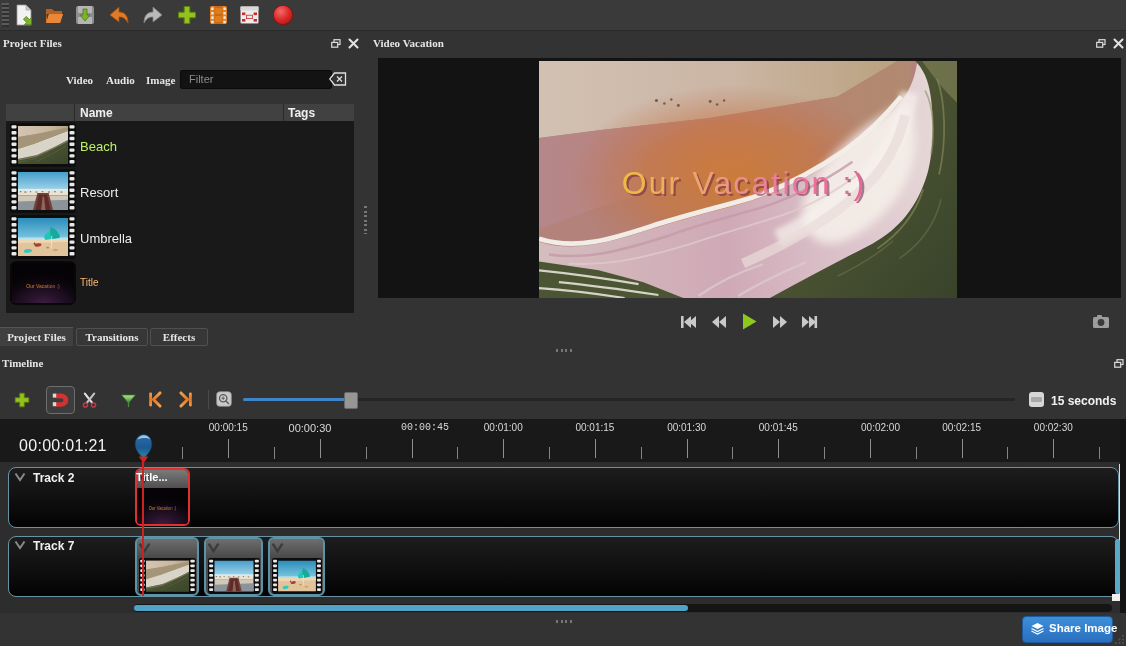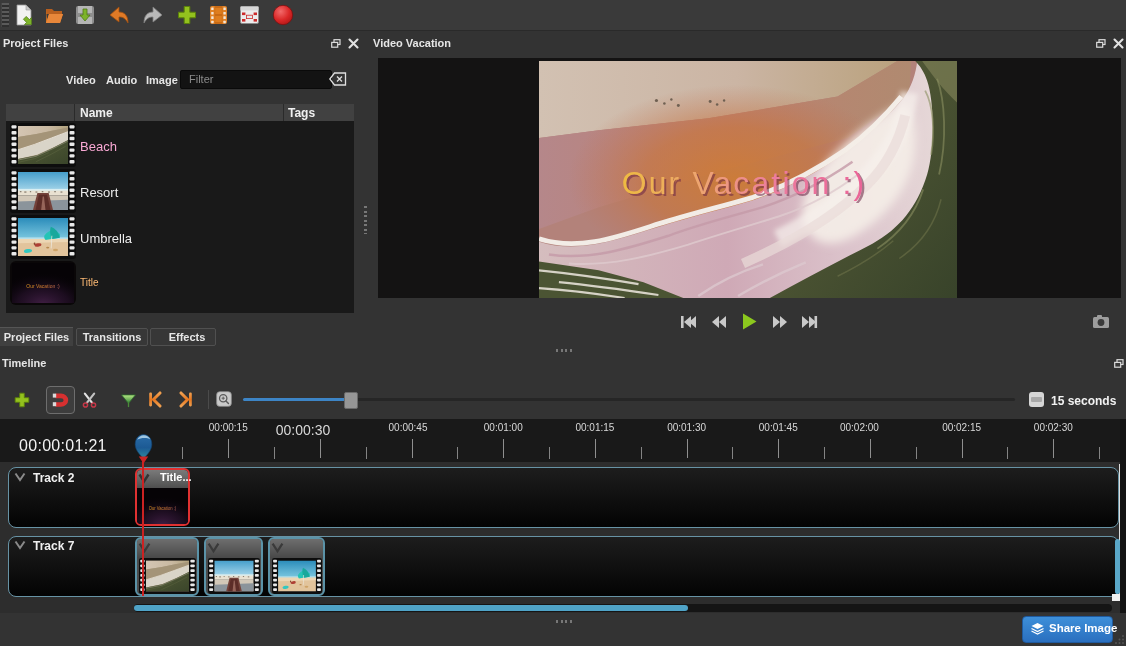--- a/index.html
+++ b/index.html
@@ -1,16 +1,16 @@
 <!DOCTYPE html>
 <html><head><meta charset="utf-8">
 <style>
 html,body{margin:0;padding:0;width:1126px;height:646px;overflow:hidden;background:#333333;font-family:"Liberation Sans",sans-serif;}
 .ab{position:absolute;}
-.t{color:#e6e6e6;font-size:11px;font-weight:bold;}
+.t{color:#e6e6e6;font-size:11px;font-weight:bold;font-family:Liberation Serif, serif;}
 </style></head>
 <body>
 
 <div class="ab" style="left:0;top:0;width:1126px;height:30px;background:#3a3a3a;border-bottom:1px solid #2a2a2a;"></div>
 <div class="ab" style="left:1px;top:3px;width:7px;height:24px;background:repeating-linear-gradient(#5a5a5a 0 2px,#2f2f2f 2px 4px);border-left:1px solid #444;"></div>
 <svg class="ab" style="left:13px;top:4px" width="22" height="22" viewBox="0 0 22 22">
  <path d="M4 1h9l5 5v15H4z" fill="#f2f2f2" stroke="#999" stroke-width="0.8"></path>
  <path d="M13 1l5 5h-5z" fill="#c9c9c9" stroke="#999" stroke-width="0.6"></path>
  <path d="M13 12.5 v4.5 h-3 l5 5 5-5 h-3 v-4.5z" fill="#7db32a" stroke="#4e7a14" stroke-width="0.7" transform="rotate(-45 15 17)"></path>
 </svg>
@@ -199,21 +199,21 @@
 <div class="ab" style="left:6px;top:121px;width:348px;height:192px;background:#191919;"></div>
 
 <svg class="ab" style="left:10px;top:123px" width="66" height="44" viewBox="0 0 66 44">
     <use href="#filmframe"></use>
     <g transform="translate(8,3)">
       <svg width="50" height="38" viewBox="0 0 420 240" preserveAspectRatio="none">
         <use href="#beach"></use>
       </svg>
     </g>
   </svg>
-<div class="ab" style="left:80px;top:139px;color:#f9a8d4;font-size:13px;">Beach</div>
+<div class="ab" style="left:80px;top:139px;color:#bef264;font-size:13px;">Beach</div>
 <svg class="ab" style="left:10px;top:169px" width="66" height="44" viewBox="0 0 66 44">
     <use href="#filmframe"></use>
     <g transform="translate(8,3)">
       <svg width="50" height="38" viewBox="0 0 160 90" preserveAspectRatio="none">
         <use href="#resort"></use>
       </svg>
     </g>
   </svg>
 <div class="ab" style="left:80px;top:185px;color:#ececec;font-size:13px;">Resort</div>
 <svg class="ab" style="left:10px;top:215px" width="66" height="44" viewBox="0 0 66 44">
@@ -230,21 +230,21 @@
     <g transform="translate(2,2)">
       <svg width="62" height="40" viewBox="0 0 160 90" preserveAspectRatio="none">
         <use href="#titlescene"></use>
       </svg>
     </g>
   </svg>
 <div class="ab" style="left:80px;top:277px;color:#fdba74;font-size:10px;">Title</div>
 
 <div class="ab t" style="left:0px;top:327px;width:73px;height:18px;background:#404040;text-align:center;line-height:18px;border-top:1px solid #555;">Project Files</div>
 <div class="ab t" style="left:76px;top:328px;width:70px;height:16px;background:#373737;text-align:center;line-height:16px;border:1px solid #505050;border-radius:2px;">Transitions</div>
-<div class="ab t" style="left:150px;top:328px;width:56px;height:16px;background:#373737;text-align:center;line-height:16px;border:1px solid #505050;border-radius:2px;padding-left:8px;">Effects</div>
+<div class="ab t" style="left:150px;top:328px;width:56px;height:16px;background:#373737;text-align:center;line-height:16px;border:1px solid #505050;border-radius:2px;">Effects</div>
 
 <div class="ab" style="left:364px;top:206px;width:3px;height:28px;background:repeating-linear-gradient(#777 0 2px,#333 2px 4.5px);"></div>
 
 <div class="ab t" style="left:373px;top:37px;">Video Vacation</div>
 <svg class="ab" style="left:1096px;top:39px" width="10" height="9" viewBox="0 0 10 9">
  <rect x="3" y="0.7" width="6" height="4.8" fill="none" stroke="#dcdcdc" stroke-width="1.2"></rect>
  <rect x="0.7" y="3.4" width="6" height="4.8" fill="#3a3a3a" stroke="#dcdcdc" stroke-width="1.2"></rect>
 </svg>
 <svg class="ab" style="left:1113px;top:38px" width="11" height="11" viewBox="0 0 11 11">
  <path d="M1.5 1.5 L9.5 9.5 M9.5 1.5 L1.5 9.5" stroke="#e2e2e2" stroke-width="2.1" stroke-linecap="round"></path>
@@ -413,33 +413,33 @@
 <div class="ab" style="left:344px;top:392px;width:12px;height:15px;background:#969696;border:1px solid #6a6a6a;border-radius:2px;"></div>
 <div class="ab" style="left:1029px;top:392px;width:15px;height:15px;background:#d6d6d6;border-radius:3px;"></div>
 <div class="ab" style="left:1031px;top:397px;width:11px;height:5px;background:#a8a8a8;border-radius:1px;"></div>
 <div class="ab" style="left:1051px;top:394px;color:#f2f2f2;font-size:12px;font-weight:bold;">15 seconds</div>
 
 <div class="ab" style="left:0;top:419px;width:1126px;height:43px;background:#191919;"></div>
 <div class="ab" style="left:19px;top:437px;color:#f2f2f2;font-size:16px;letter-spacing:0.3px;">00:00:01:21</div>
 <div id="ticks">
     <div class="ab" style="left:198.26999999999998px;top:422px;width:60px;text-align:center;color:#d8d8d8;font-size:10px;">00:00:15</div>
     <div class="ab" style="left:228.26999999999998px;top:439px;width:1px;height:19px;background:#8f8f8f;"></div>
-    <div class="ab" style="left:273px;top:422px;width:60px;text-align:center;color:#d8d8d8;font-size:14px;">00:00:30</div>
+    <div class="ab" style="left:280px;top:422px;width:60px;text-align:center;color:#d8d8d8;font-size:11px;">00:00:30</div>
     <div class="ab" style="left:319.94px;top:439px;width:1px;height:19px;background:#8f8f8f;"></div>
-    <div class="ab" style="left:378px;top:422px;width:60px;text-align:center;color:#d8d8d8;font-size:10px;">00:00:45</div>
+    <div class="ab" style="left:395px;top:422px;width:60px;text-align:center;color:#d8d8d8;font-size:10px;font-family:Liberation Mono, monospace;">00:00:45</div>
     <div class="ab" style="left:411.61px;top:439px;width:1px;height:19px;background:#8f8f8f;"></div>
     <div class="ab" style="left:473.28px;top:422px;width:60px;text-align:center;color:#d8d8d8;font-size:10px;">00:01:00</div>
     <div class="ab" style="left:503.28px;top:439px;width:1px;height:19px;background:#8f8f8f;"></div>
     <div class="ab" style="left:564.95px;top:422px;width:60px;text-align:center;color:#d8d8d8;font-size:10px;">00:01:15</div>
     <div class="ab" style="left:594.95px;top:439px;width:1px;height:19px;background:#8f8f8f;"></div>
     <div class="ab" style="left:656.62px;top:422px;width:60px;text-align:center;color:#d8d8d8;font-size:10px;">00:01:30</div>
     <div class="ab" style="left:686.62px;top:439px;width:1px;height:19px;background:#8f8f8f;"></div>
     <div class="ab" style="left:748.2900000000001px;top:422px;width:60px;text-align:center;color:#d8d8d8;font-size:10px;">00:01:45</div>
     <div class="ab" style="left:778.2900000000001px;top:439px;width:1px;height:19px;background:#8f8f8f;"></div>
-    <div class="ab" style="left:839.96px;top:422px;width:60px;text-align:left;color:#d8d8d8;font-size:10px;">00:02:00</div>
+    <div class="ab" style="left:839.96px;top:422px;width:60px;text-align:right;color:#d8d8d8;font-size:10px;">00:02:00</div>
     <div class="ab" style="left:869.96px;top:439px;width:1px;height:19px;background:#8f8f8f;"></div>
     <div class="ab" style="left:931.63px;top:422px;width:60px;text-align:center;color:#d8d8d8;font-size:10px;">00:02:15</div>
     <div class="ab" style="left:961.63px;top:439px;width:1px;height:19px;background:#8f8f8f;"></div>
     <div class="ab" style="left:1023.3px;top:422px;width:60px;text-align:center;color:#d8d8d8;font-size:10px;">00:02:30</div>
     <div class="ab" style="left:1053.3px;top:439px;width:1px;height:19px;background:#8f8f8f;"></div>
     <div class="ab" style="left:182.435px;top:447px;width:1px;height:12px;background:#848484;"></div>
     <div class="ab" style="left:274.105px;top:447px;width:1px;height:12px;background:#848484;"></div>
     <div class="ab" style="left:365.775px;top:447px;width:1px;height:12px;background:#848484;"></div>
     <div class="ab" style="left:457.445px;top:447px;width:1px;height:12px;background:#848484;"></div>
     <div class="ab" style="left:549.115px;top:447px;width:1px;height:12px;background:#848484;"></div>
@@ -467,21 +467,21 @@
  <div style="position:absolute;left:0;top:0;width:100%;height:18px;background:linear-gradient(#7a7a7a,#4f4f4f);"></div>
  <svg style="position:absolute;left:1px;top:3px" width="12" height="11" viewBox="0 0 12 11">
       <path d="M1.5 1.5 L6 8.5 L10.5 1.5" fill="none" stroke="#333" stroke-width="2.4"></path>
     </svg>
  <div style="position:absolute;left:0;top:18px;width:100%;height:36px;">
   <svg width="51" height="36" viewBox="0 0 160 90" preserveAspectRatio="none">
         <use href="#titlescene"></use>
       </svg>
  </div>
 </div>
-<div class="ab" style="left:160px;top:471px;color:#fff;font-size:11px;font-weight:bold;">Title...</div>
+<div class="ab" style="left:136px;top:471px;color:#fff;font-size:11px;font-weight:bold;">Title...</div>
 
 <div class="ab" style="left:135px;top:537px;width:60px;height:55px;border:2px solid #5b93a8;border-radius:6px;background:#4a4a4a;overflow:hidden;">
  <div style="position:absolute;left:0;top:0;width:100%;height:19px;background:linear-gradient(#6e6e6e,#484848);"></div>
  <svg style="position:absolute;left:1px;top:3px" width="13" height="12" viewBox="0 0 12 11">
       <path d="M1.5 1.5 L6 8.5 L10.5 1.5" fill="none" stroke="#3a3a3a" stroke-width="2.1"></path>
     </svg>
  <div style="position:absolute;left:2px;top:19px;width:57px;height:36px;">
   <svg width="57" height="36" viewBox="0 0 66 44" preserveAspectRatio="none">
         <use href="#filmframe"></use>
         <g transform="translate(8,3)">

